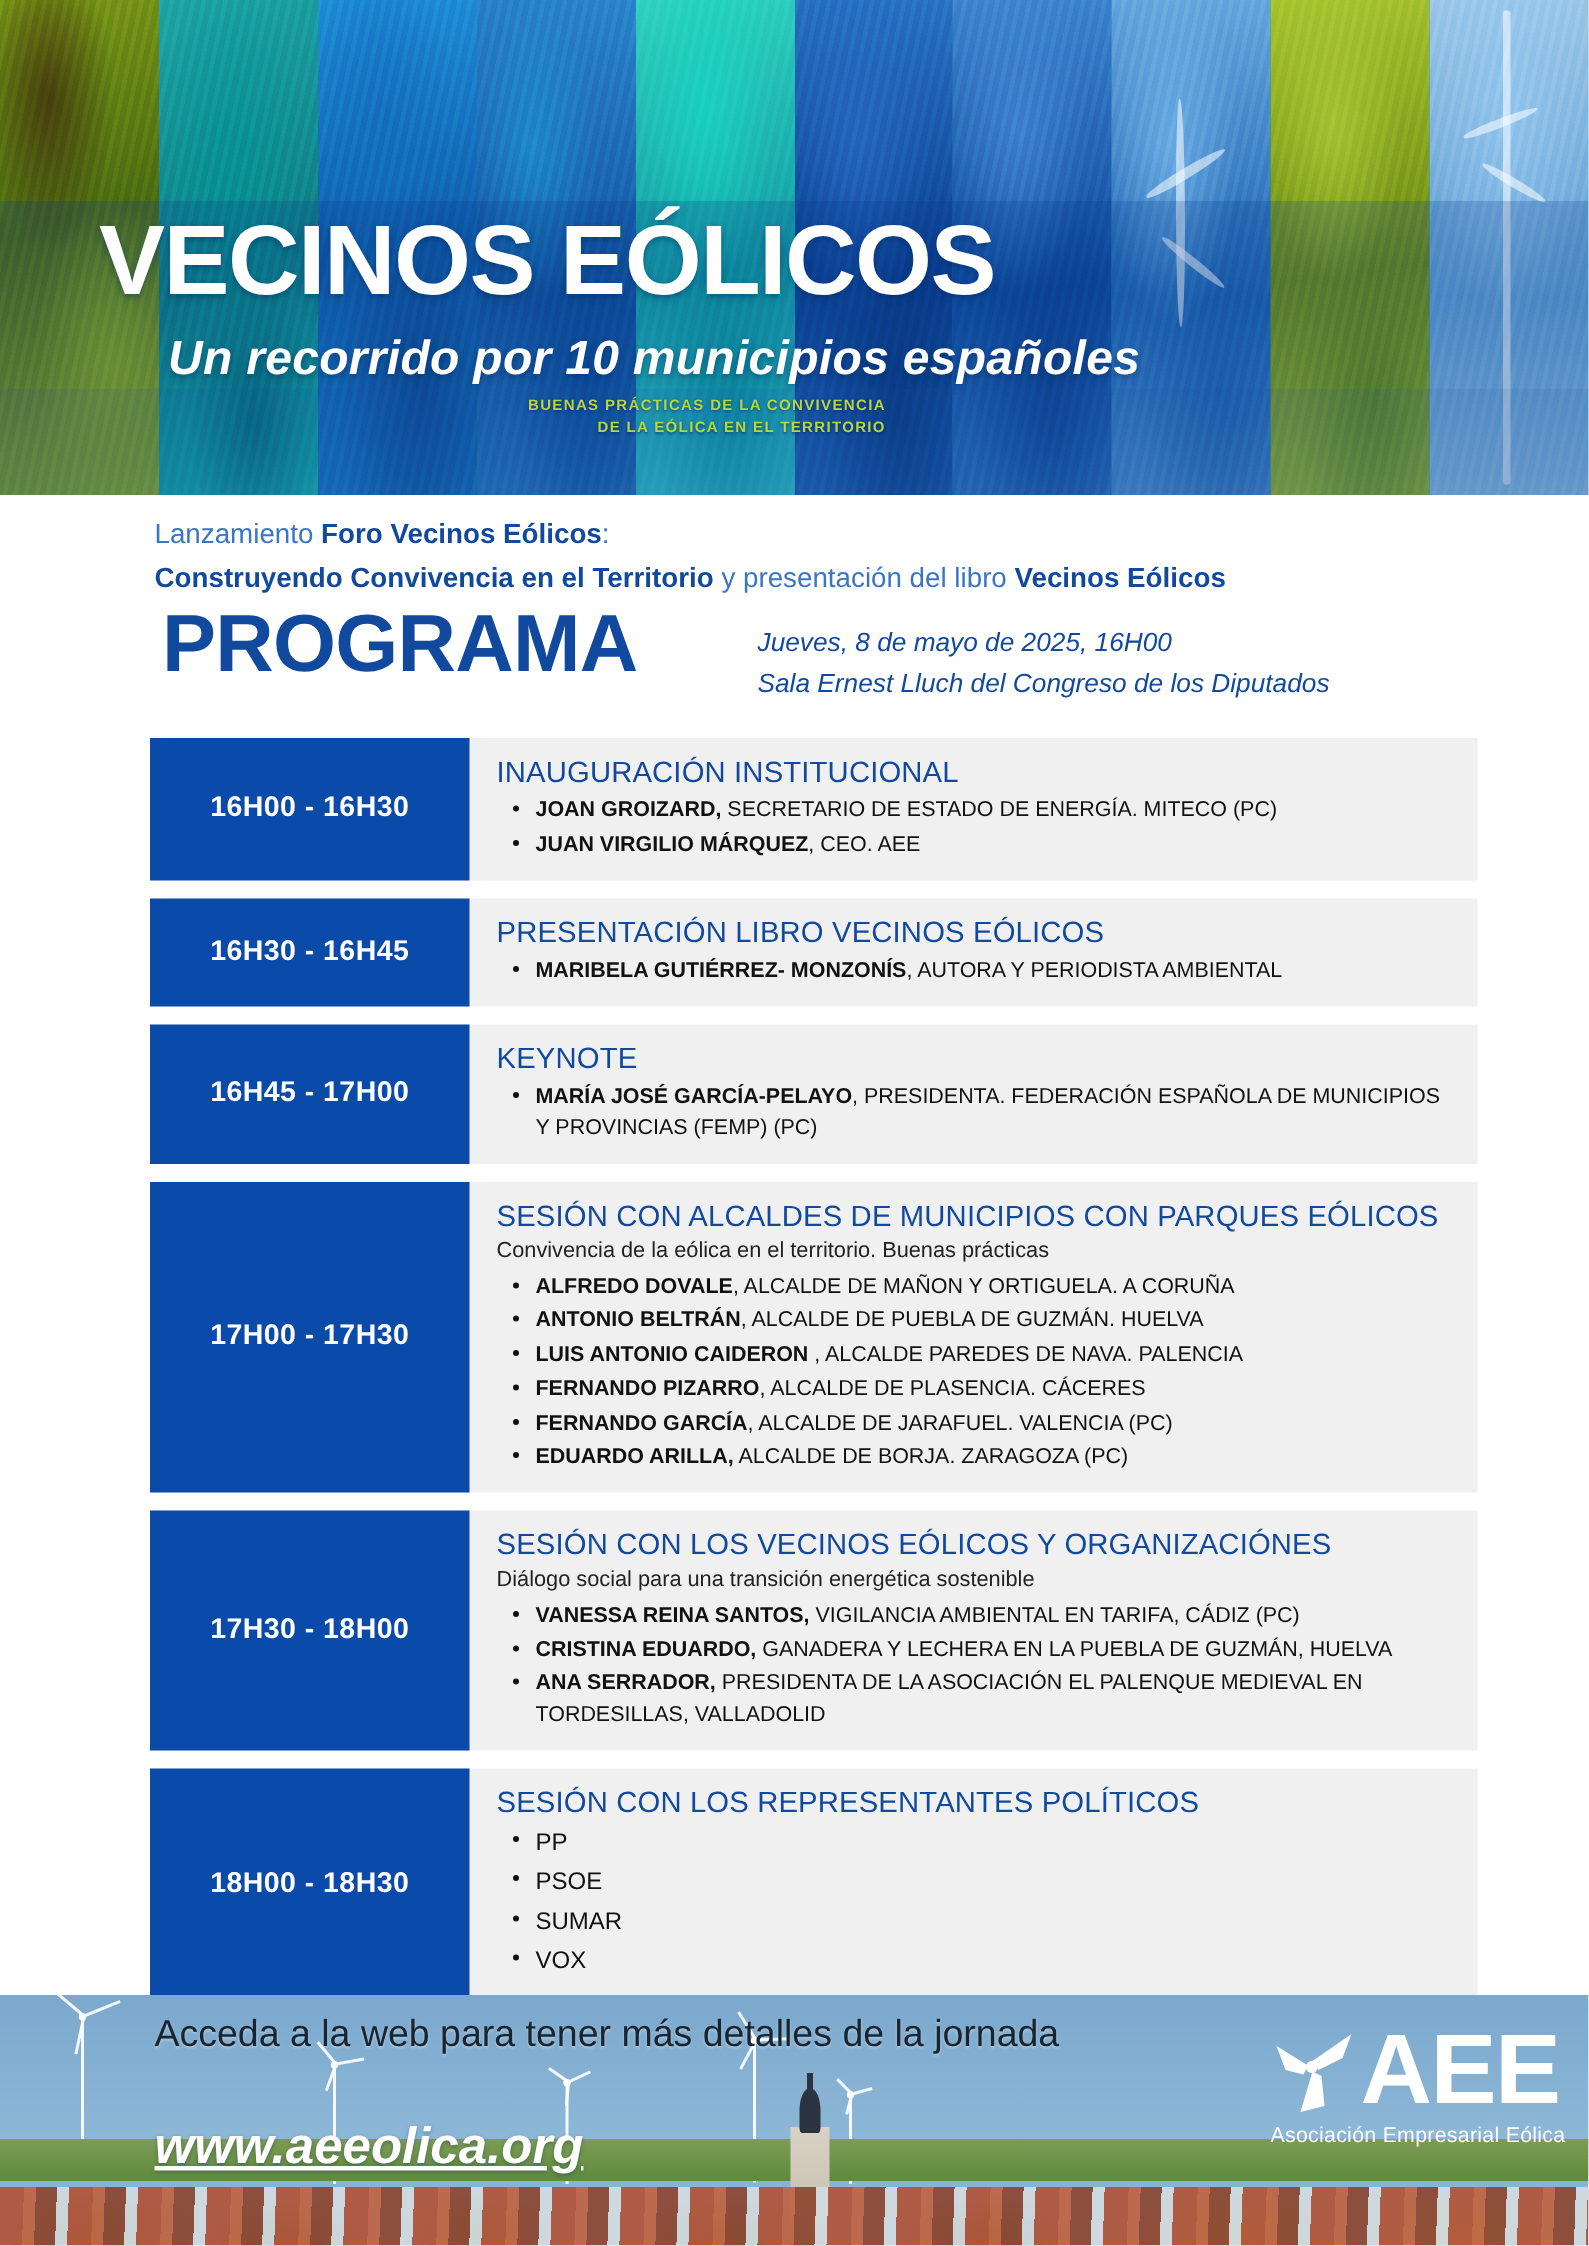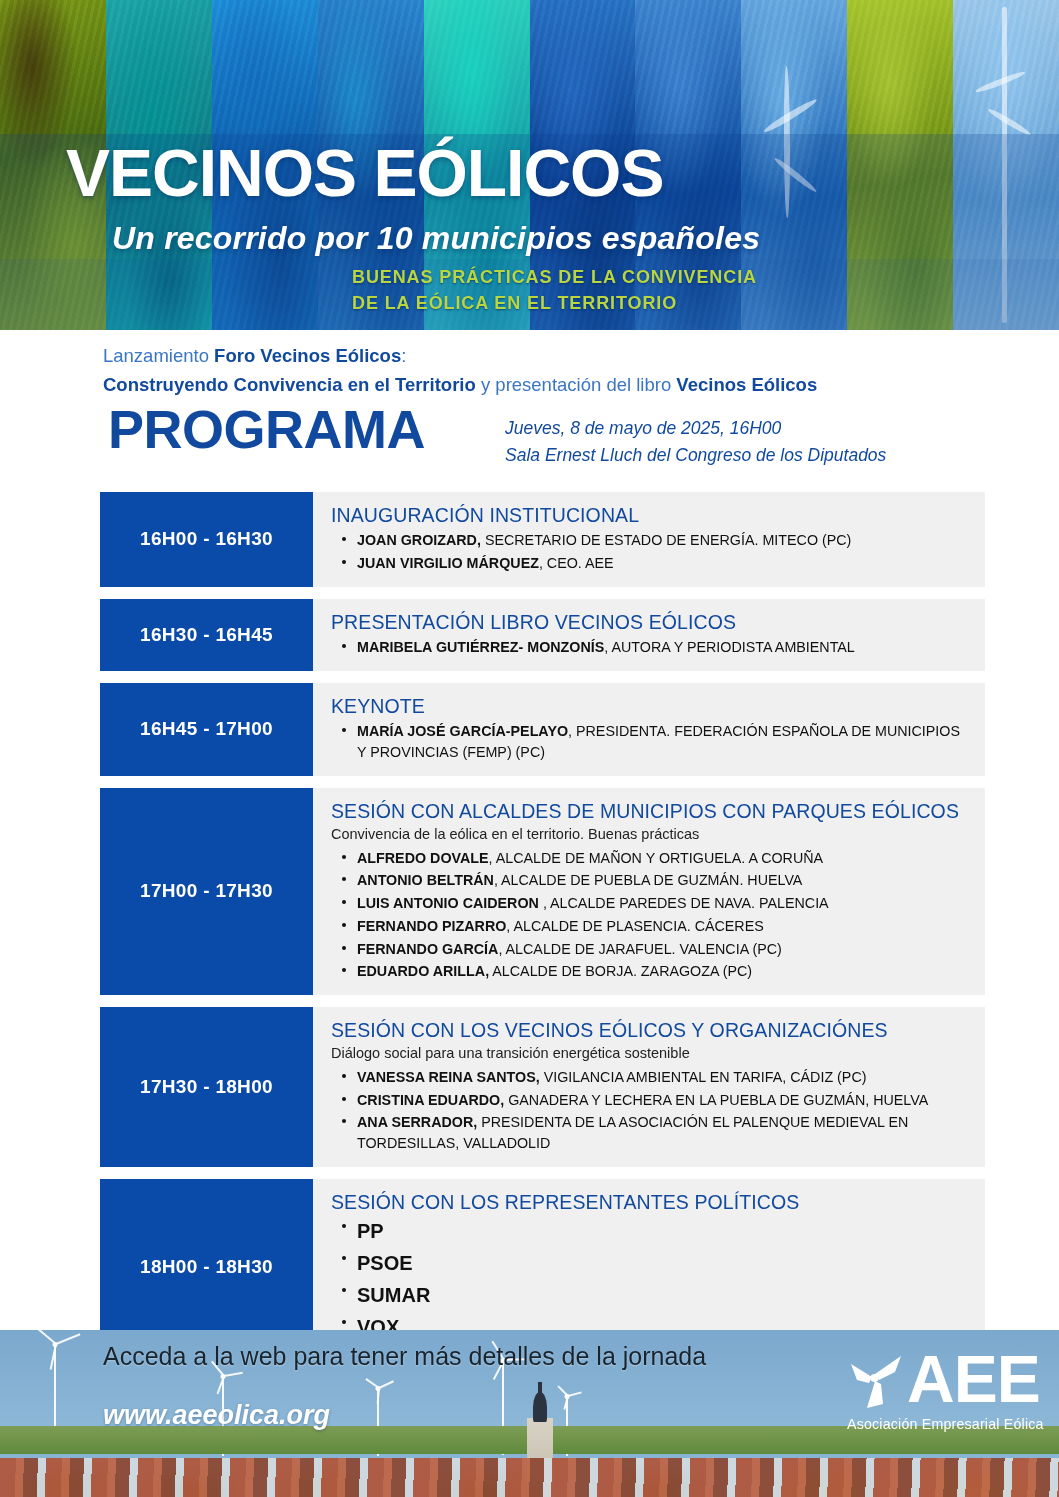--- a/index.html
+++ b/index.html
@@ -83,23 +83,24 @@
   }
   .banner-sub{
     position:absolute;left:112px;top:220px;
     font-size:32px;font-weight:700;font-style:italic;
     color:#ffffff;letter-spacing:.2px;
     text-shadow:0 2px 5px rgba(0,40,90,.45);
     white-space:nowrap;
   }
   .banner-kicker{
     position:absolute;left:352px;top:264px;
-    font-size:18px;font-weight:700;line-height:1.45;
+    font-size:10px;font-weight:700;line-height:1.45;
     color:#b9d641;letter-spacing:.9px;
     text-shadow:0 1px 2px rgba(0,35,85,.6);
+    text-align:right;
   }
 
   
   .intro{
     position:absolute;left:103px;top:342px;width:880px;
     color:#1f5fb5;font-size:18.5px;line-height:1.55;
   }
   .intro b{color:#11499e;font-weight:700;}
   .intro .reg{color:#3a76c4;font-weight:400;text-align:center;}
 
@@ -132,21 +133,21 @@
   .slist{margin:3px 0 0 0;padding:0 0 0 24px;list-style:none;}
   .slist li{
     position:relative;font-size:14.3px;line-height:1.45;color:#111;
     margin-bottom:2px;padding-left:2px;
   }
   .slist li:before{
     content:"";position:absolute;left:-13px;top:7px;
     width:4px;height:4px;border-radius:50%;background:#111;
   }
   .slist li b{font-weight:700;}
-  .slist.plain li{font-weight:700;font-size:20px;margin-bottom:3px;}
+  .slist.plain li{font-weight:400;font-size:16px;margin-bottom:3px;}
 
   
   .srow.r1 .stime{padding:23px 4px;}
   .srow.r2 .stime{padding:24px 4px;}
   .srow.r3 .stime{padding:20px 4px;}
   .srow.r7 .stime{padding:40px 4px;}
   .srow.r8{margin-bottom:0;}
   .srow.r8 .stime{padding:13px 4px;}
   .srow.r8 .sbody{padding-top:12px;padding-bottom:12px;}
 
@@ -185,23 +186,23 @@
     background:#fff;transform:translate(-50%,-2px);}
   .turb .bl{position:absolute;left:50%;top:0;width:2px;height:26px;
     background:rgba(255,255,255,.9);transform-origin:50% 0;}
 
   .f-text{
     position:absolute;left:103px;top:12px;
     font-size:25px;color:#18242e;white-space:nowrap;
     text-shadow:0 1px 2px rgba(255,255,255,.35);
   }
   .f-url{
-    position:absolute;left:103px;top:70px;
-    font-size:27px;font-weight:700;font-style:italic;color:#ffffff;
-    white-space:nowrap;text-shadow:0 1px 3px rgba(0,40,80,.35);
+    position:absolute;left:103px;top:82px;
+    font-size:34px;font-weight:700;font-style:italic;color:#ffffff;
+    white-space:nowrap;text-shadow:0 1px 3px rgba(0,40,80,.35);text-decoration:underline;
   }
   .aee{position:absolute;right:18px;top:14px;width:200px;height:108px;}
   .aee-mark{position:absolute;left:4px;top:6px;width:60px;height:62px;}
   .aee-txt{
     position:absolute;left:66px;top:2px;
     font-size:66px;font-weight:700;color:#ffffff;letter-spacing:-1px;line-height:1;
   }
   .aee-sub{
     position:absolute;left:6px;top:72px;
     font-size:14.2px;color:#ffffff;letter-spacing:.2px;white-space:nowrap;

